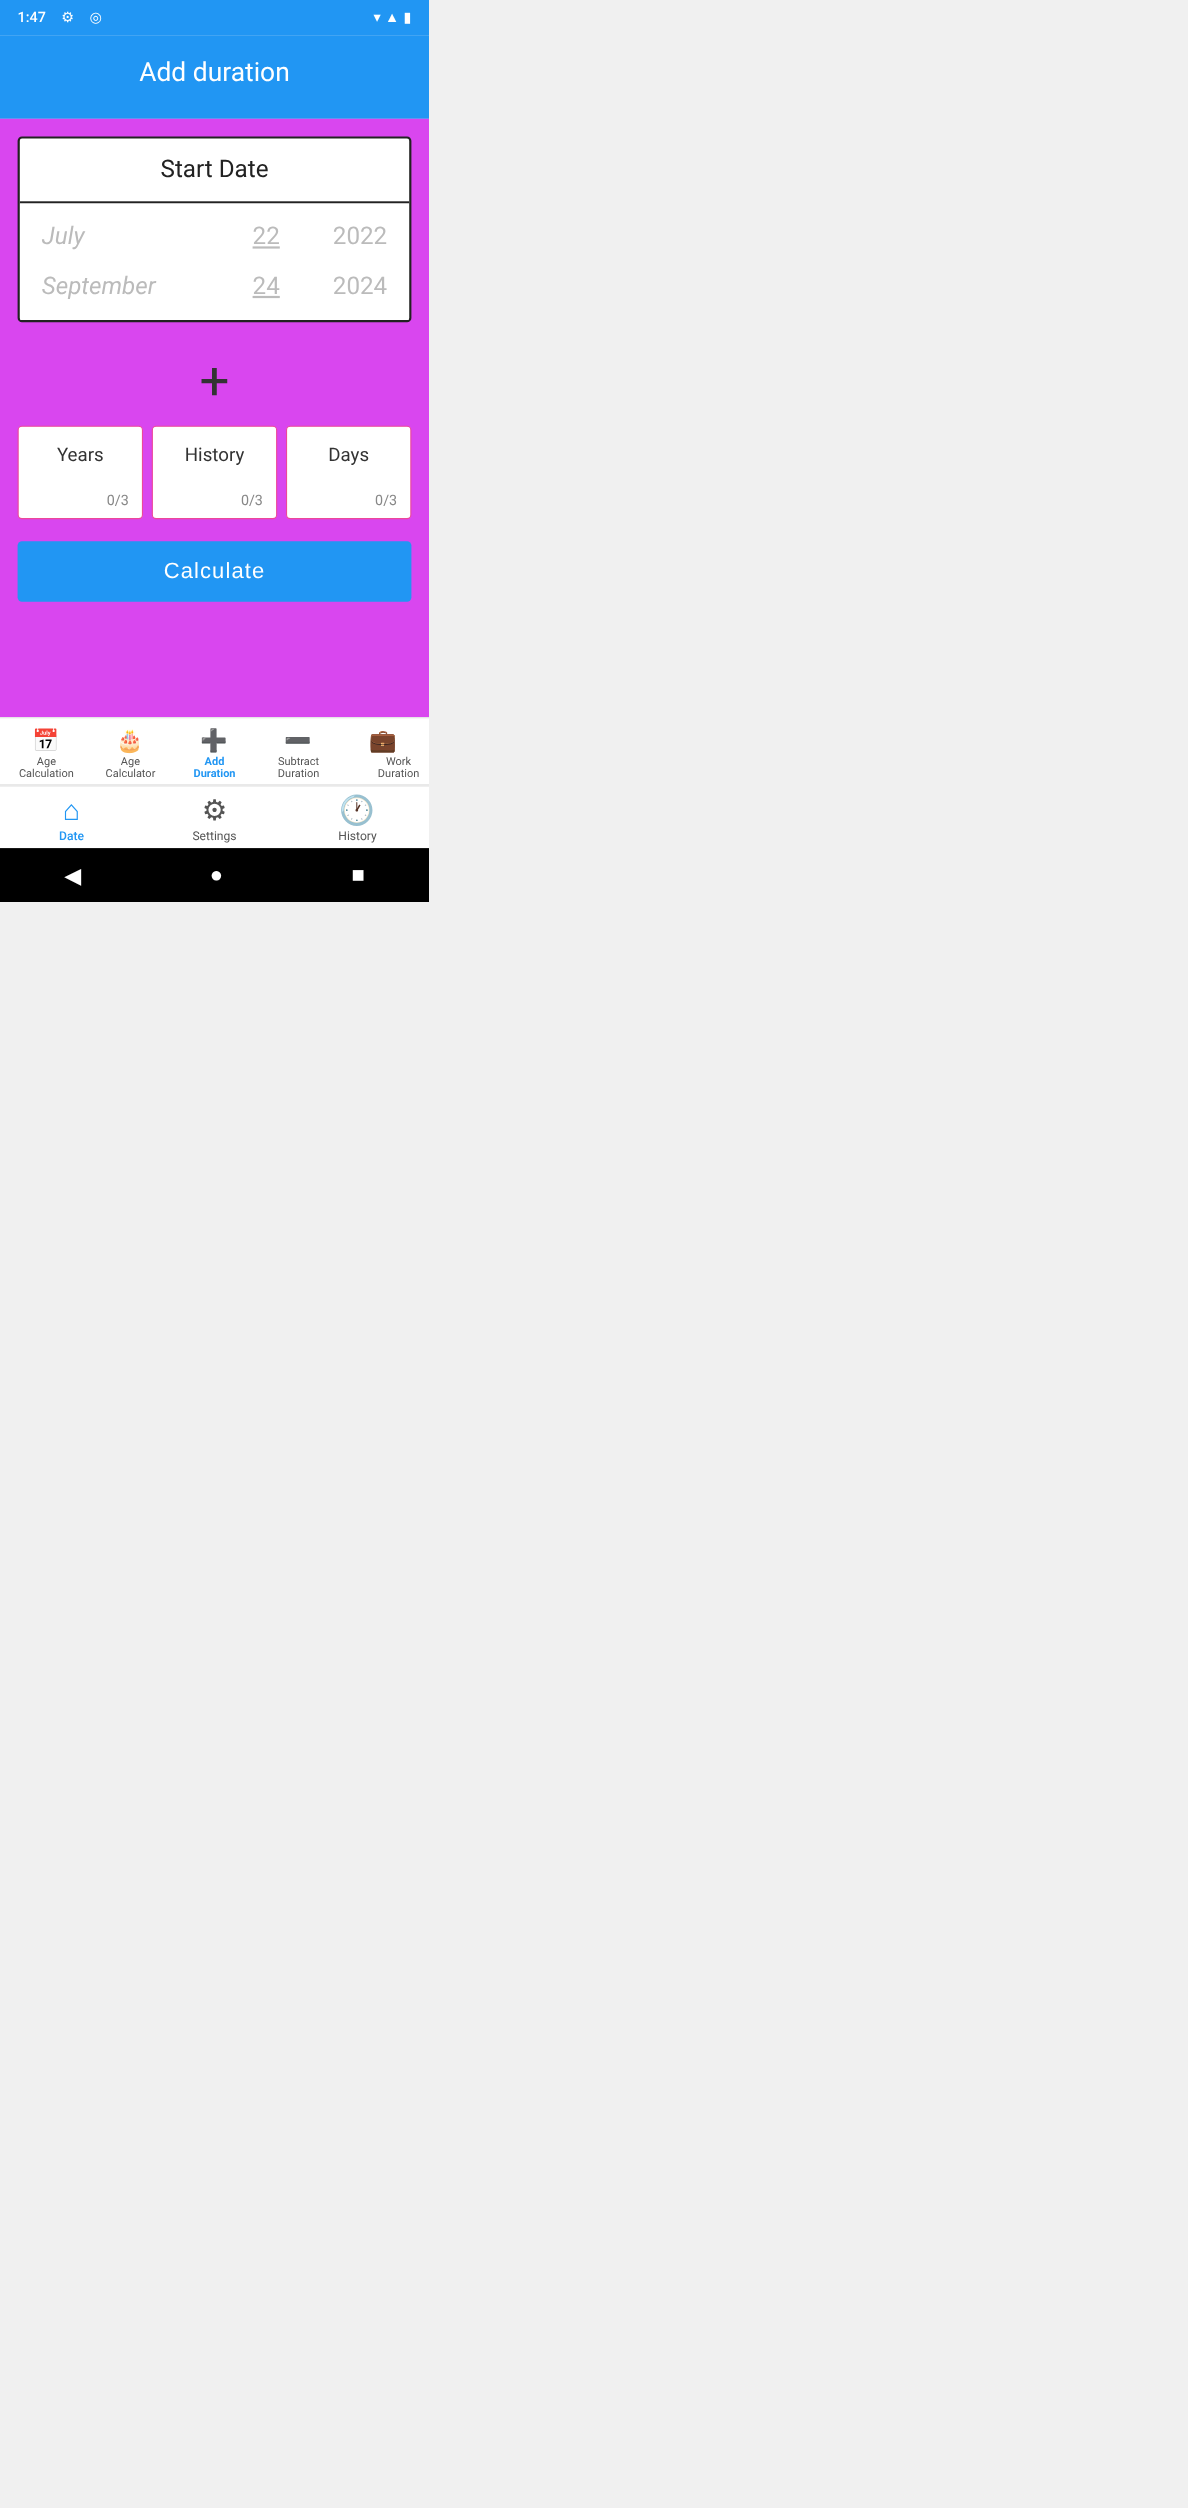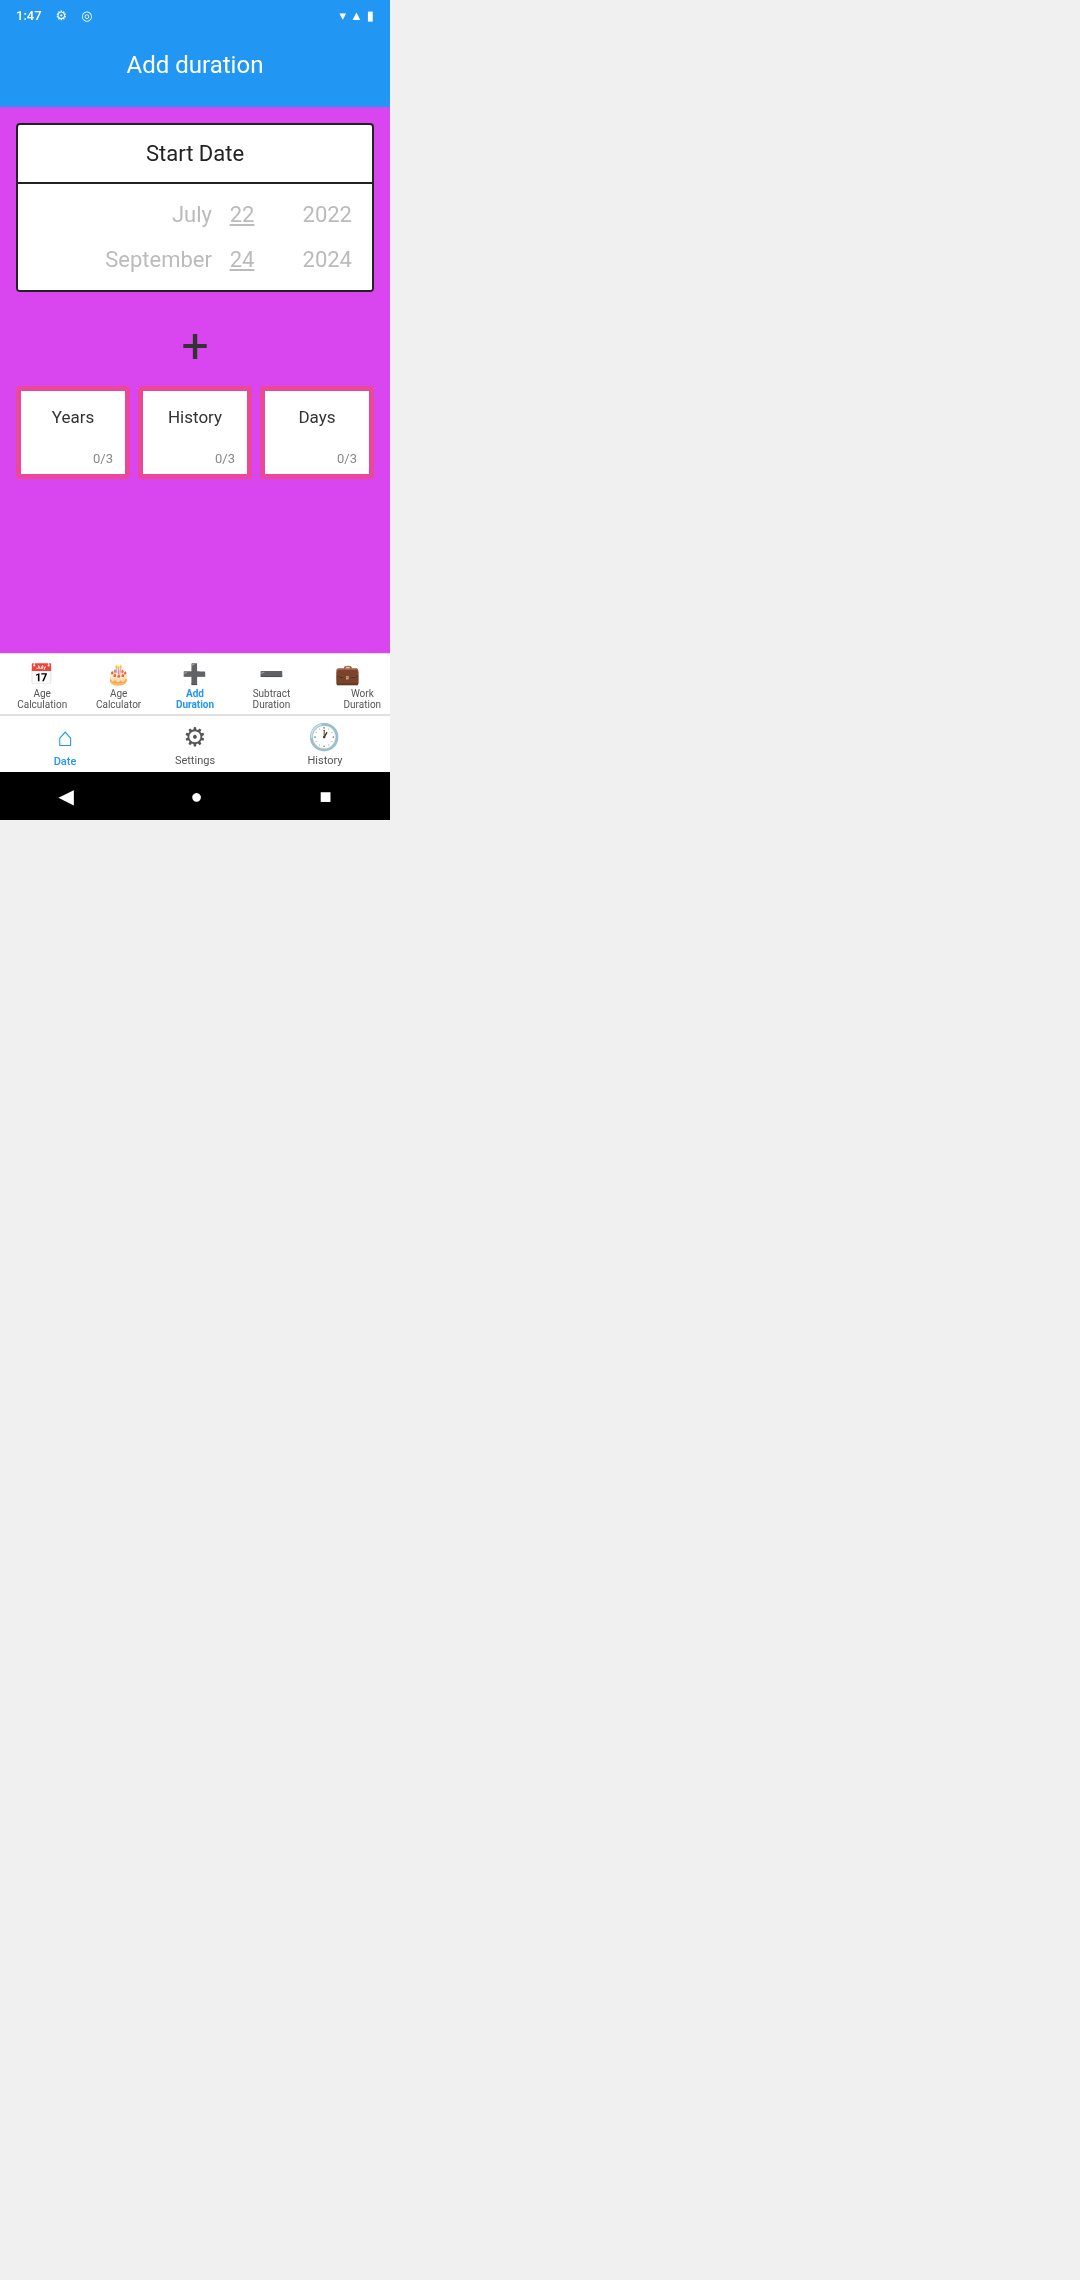--- a/index.html
+++ b/index.html
@@ -105,21 +105,22 @@
     .date-row.selected {
       background: #e8e8e8;
       font-size: 26px;
       font-weight: 500;
       color: #111;
       padding: 18px 20px;
     }
 
     .date-month {
       flex: 1;
-      text-align: right;
+      text-align: left;
+      font-style: italic;
     }
 
     .date-day {
       width: 60px;
       text-align: center;
       text-decoration: underline;
     }
 
     .date-year {
       width: 80px;
@@ -138,21 +139,21 @@
     .duration-fields {
       display: flex;
       width: 100%;
       gap: 8px;
       margin-bottom: 20px;
     }
 
     .duration-field {
       flex: 1;
       background: white;
-      border: 5px solid #ec4899;
+      border: 1px solid #ec4899;
       border-radius: 4px;
       padding: 16px 8px 8px;
       display: flex;
       flex-direction: column;
       align-items: center;
     }
 
     .duration-field-label {
       font-size: 17px;
       color: #333;
@@ -274,20 +275,21 @@
     <div class="duration-field">
       <span class="duration-field-label">History</span>
       <span class="duration-field-count">0/3</span>
     </div>
     <div class="duration-field">
       <span class="duration-field-label">Days</span>
       <span class="duration-field-count">0/3</span>
     </div>
   </div>
 
+  <button class="calculate-btn">Calculate</button>
 
 </div>
 
 <div style="background:white; border-top:1px solid #e0e0e0; border-bottom:1px solid #e0e0e0; display:flex; justify-content:space-around; padding:8px 4px 4px; overflow-x:auto;">
   <div class="tab-item">
     <span class="tab-item-icon" style="font-size:20px;">📅</span>
     <span class="tab-item-label" style="font-size:10px; color:#555; text-align:center;">Age<br>Calculation</span>
   </div>
   <div class="tab-item">
     <span class="tab-item-icon" style="font-size:20px;">🎂</span>

